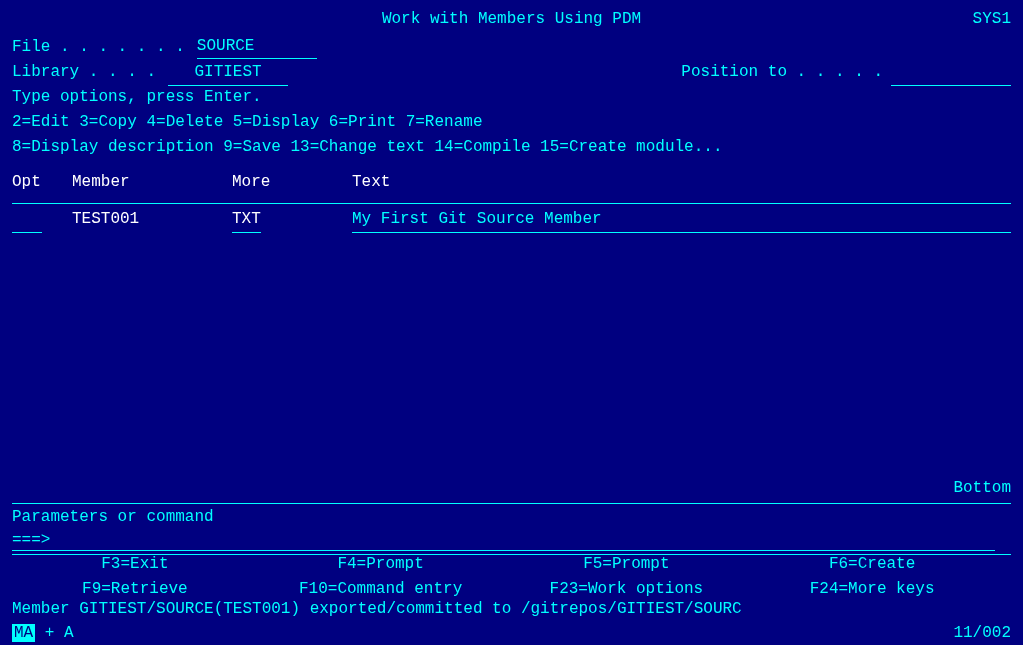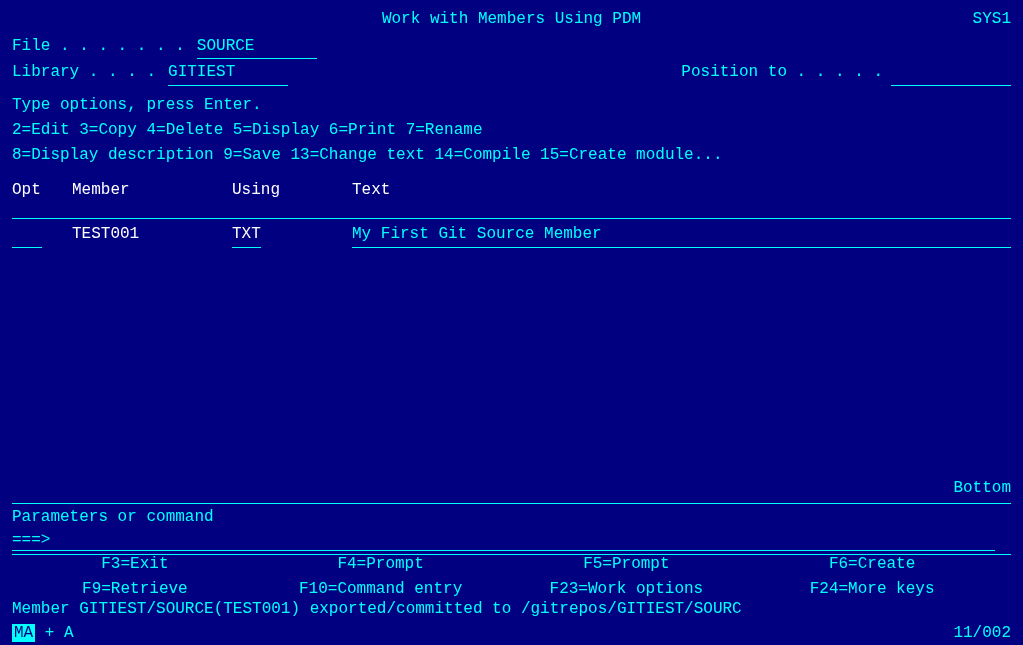--- a/index.html
+++ b/index.html
@@ -42,21 +42,21 @@
     }
 
     .header-sysname {
       color: #00ffff;
       min-width: 60px;
       text-align: right;
     }
 
     .file-row {
       display: flex;
-      align-items: flex-start;
+      align-items: center;
       gap: 0;
       margin-bottom: 2px;
     }
 
     .label-cyan {
       color: #00ffff;
     }
 
     .value-underline {
       color: #00ffff;
@@ -79,21 +79,21 @@
       margin-bottom: 2px;
     }
 
     .columns-row {
       display: flex;
       gap: 0;
       margin-top: 12px;
       margin-bottom: 4px;
       color: #ffffff;
       border-bottom: 1px solid #00ffff;
-      padding-bottom: 16px;
+      padding-bottom: 9px;
     }
 
     .col-opt {
       width: 60px;
       color: #ffffff;
     }
 
     .col-member {
       width: 160px;
       color: #ffffff;
@@ -204,40 +204,40 @@
     <div class="header-sysname">SYS1</div>
   </div>
 
   <div class="file-row">
     <span class="label-cyan">File  . . . . . . .</span>
     <span style="width:12px;"></span>
     <span class="value-underline" style="min-width:120px;">SOURCE</span>
     <span style="flex:1;"></span>
   </div>
 
-  <div style="display:flex; align-items:baseline; margin-bottom:8px;">
+  <div style="display:flex; align-items:baseline; text-align:center;">
     <span class="label-cyan">  Library . . . .</span>
     <span style="width:12px;"></span>
     <span class="value-underline" style="min-width:120px;">GITIEST</span>
     <span style="flex:1;"></span>
     <span class="label-cyan">Position to  . . . . .</span>
     <span style="width:8px;"></span>
     <span class="value-underline" style="min-width:120px;">&nbsp;</span>
   </div>
 
   <div class="options-section">
     <div class="options-header">Type options, press Enter.</div>
     <div class="options-line">  2=Edit          3=Copy  4=Delete 5=Display       6=Print      7=Rename</div>
     <div class="options-line">  8=Display description  9=Save  13=Change text  14=Compile  15=Create module...</div>
   </div>
 
   <div class="columns-row">
     <div class="col-opt">Opt</div>
     <div class="col-member">Member</div>
-    <div class="col-type">Using</div>
+    <div class="col-type">More</div>
     <div class="col-text">Text</div>
   </div>
 
   <div class="data-row">
     <div class="col-opt">
       <span class="data-opt-underline">&nbsp;&nbsp;</span>
     </div>
     <div class="col-member">TEST001</div>
     <div class="col-type">
       <span class="data-type-underline">TXT</span>

